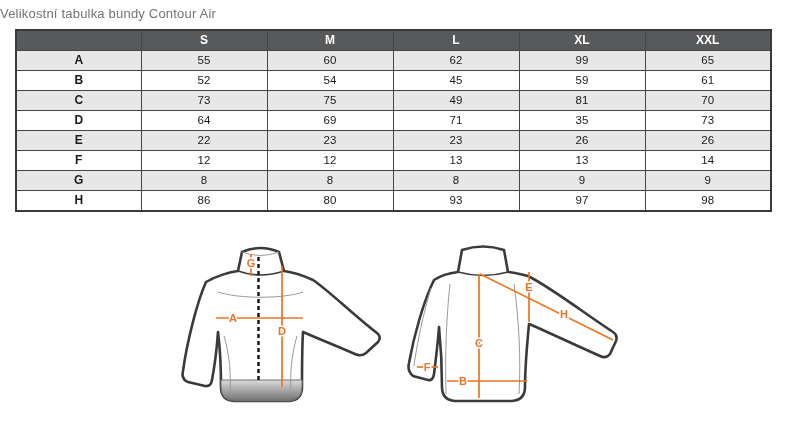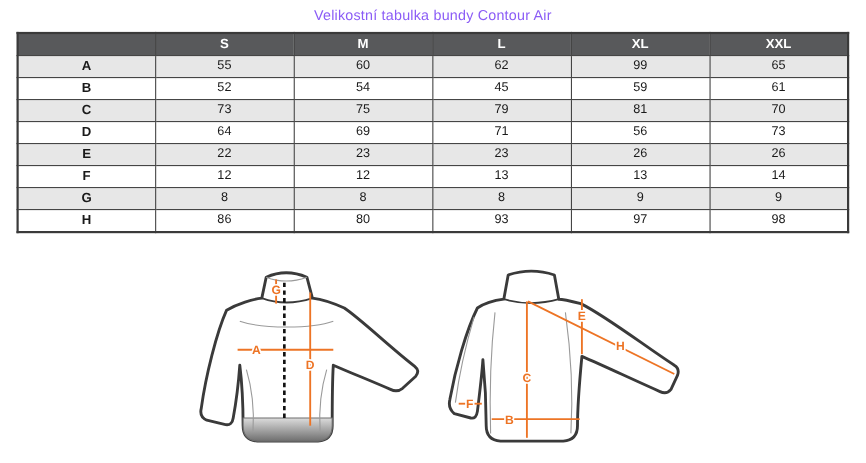--- a/index.html
+++ b/index.html
@@ -1,19 +1,19 @@
 <!DOCTYPE html>
 <html><head>
 <meta charset="utf-8">
 <style>
   html,body{margin:0;padding:0;background:#fff;}
   body{width:787px;height:421px;position:relative;font-family:"Liberation Sans",sans-serif;overflow:hidden;}
   .page-title{
-    position:absolute;top:6px;left:0;width:787px;text-align:center;
-    font-size:13px;color:#8b5cf6;letter-spacing:.2px;
+    position:absolute;top:6px;left:0;width:787px;
+    font-size:13px;color:#737373;letter-spacing:.2px;
   }
   table.size-table{
     position:absolute;left:15px;top:29px;width:757px;
     border-collapse:collapse;table-layout:fixed;
     font-size:11.5px;color:#1a1a1a;
   }
   table.size-table col.first{width:125px;}
   table.size-table th,table.size-table td{
     border:1px solid #454545;text-align:center;padding:0;height:19px;line-height:19px;
   }
@@ -69,30 +69,30 @@
       <td>52</td>
       <td>54</td>
       <td>45</td>
       <td>59</td>
       <td>61</td>
     </tr>
     <tr class="alt">
       <td class="row-label">C</td>
       <td>73</td>
       <td>75</td>
-      <td>79</td>
+      <td>49</td>
       <td>81</td>
       <td>70</td>
     </tr>
     <tr>
       <td class="row-label">D</td>
       <td>64</td>
       <td>69</td>
       <td>71</td>
-      <td>56</td>
+      <td>35</td>
       <td>73</td>
     </tr>
     <tr class="alt">
       <td class="row-label">E</td>
       <td>22</td>
       <td>23</td>
       <td>23</td>
       <td>26</td>
       <td>26</td>
     </tr>

